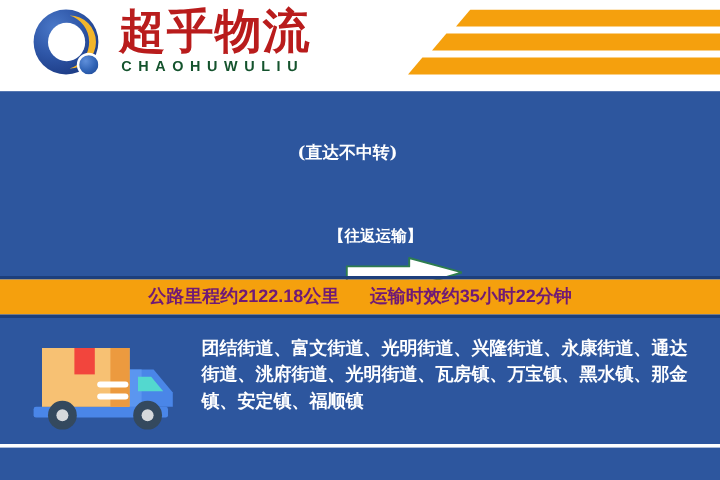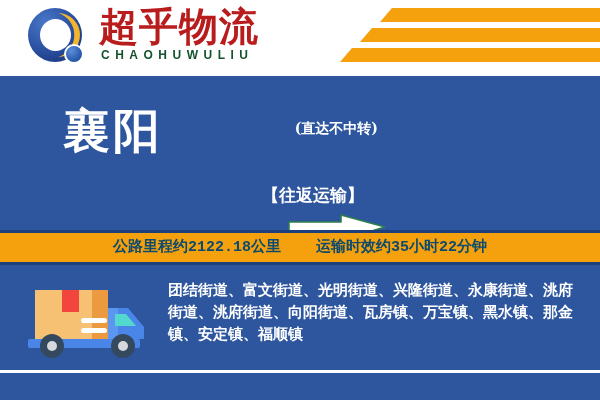--- a/index.html
+++ b/index.html
@@ -104,36 +104,36 @@
     letter-spacing: 3px;
     white-space: nowrap;
   }
   .city-origin { left: 63px; }
   .city-dest   { left: 388px; }
 
   .mid-top {
     position: absolute;
     left: 248px; top: 44px;
     width: 130px;
-    text-align: right;
+    text-align: left;
     font-family: "DejaVu Serif", serif;
     font-weight: bold;
     font-size: 14px;
     line-height: 16px;
     color: #ffffff;
     white-space: nowrap;
   }
   .mid-bottom {
     position: absolute;
     left: 243px; top: 113px;
     width: 140px;
     text-align: center;
-    font-family: Liberation Mono, monospace;
-    font-weight: bold;
-    font-size: 17px;
+    font-family: Liberation Serif, serif;
+    font-weight: bold;
+    font-size: 13px;
     line-height: 15px;
     color: #ffffff;
     white-space: nowrap;
   }
   .arrows {
     position: absolute;
     left: 233px; top: 138px;
     width: 152px; height: 46px;
   }
 
@@ -147,25 +147,25 @@
   .info-bar {
     position: absolute;
     left: 0; top: 233px;
     width: 600px; height: 29px;
     background: #f5a00d;
     display: flex;
     align-items: center;
     justify-content: center;
   }
   .info-text {
-    font-family: Liberation Mono, monospace;
+    font-family: Liberation Sans, sans-serif;
     font-weight: bold;
     font-size: 15px;
     line-height: 17px;
-    color: #0c4a6e;
+    color: #701a75;
     white-space: nowrap;
   }
   .info-gap { display: inline-block; width: 17px; }
   .bar-rule-bottom {
     position: absolute;
     left: 0; top: 262px;
     width: 600px; height: 3px;
     background: #1d3f7c;
   }
 
@@ -226,21 +226,20 @@
     <div class="brand-en">CHAOHUWULIU</div>
 
     <svg class="stripes" viewBox="0 0 268 60" preserveAspectRatio="none">
       <polygon points="60,0 268,0 268,14 48,14" fill="#f5a00d"></polygon>
       <polygon points="40,20 268,20 268,34 28,34" fill="#f5a00d"></polygon>
       <polygon points="20,40 268,40 268,54 8,54" fill="#f5a00d"></polygon>
     </svg>
   </div>
 
   <div class="panel">
-    <div class="city city-origin">襄阳</div>
 
     <div class="mid-top">(直达不中转)</div>
 
     <svg class="arrows" viewBox="0 0 152 46">
       <polygon points="152,13 108,1 108,8 56,8 56,20 108,20 108,26" fill="#ffffff" stroke="#2e7d4f" stroke-width="1.6" stroke-linejoin="round"></polygon>
       <polygon points="0,33 44,21 44,27 96,27 96,39 44,39 96,39 44,45" fill="#ffffff" stroke="#2e7d4f" stroke-width="1.6" stroke-linejoin="round"></polygon>
     </svg>
 
     <div class="mid-bottom">【往返运输】</div>
 
@@ -274,18 +273,18 @@
 
     <rect x="59" y="36" width="26" height="5" rx="2.5" fill="#ffffff"></rect>
     <rect x="59" y="46" width="26" height="5" rx="2.5" fill="#ffffff"></rect>
 
     <circle cx="30" cy="64" r="12" fill="#34495e"></circle>
     <circle cx="30" cy="64" r="5" fill="#d6d9dc"></circle>
     <circle cx="101" cy="64" r="12" fill="#34495e"></circle>
     <circle cx="101" cy="64" r="5" fill="#d6d9dc"></circle>
   </svg>
 
-  <div class="street-list">团结街道、富文街道、光明街道、兴隆街道、永康街道、洮府街道、洮府街道、向阳街道、瓦房镇、万宝镇、黑水镇、那金镇、安定镇、福顺镇</div>
+  <div class="street-list">团结街道、富文街道、光明街道、兴隆街道、永康街道、通达街道、洮府街道、光明街道、瓦房镇、万宝镇、黑水镇、那金镇、安定镇、福顺镇</div>
 
   <div class="footer-rule"></div>
   <div class="footer-band"></div>
 
 </div>
 
 </body></html>

